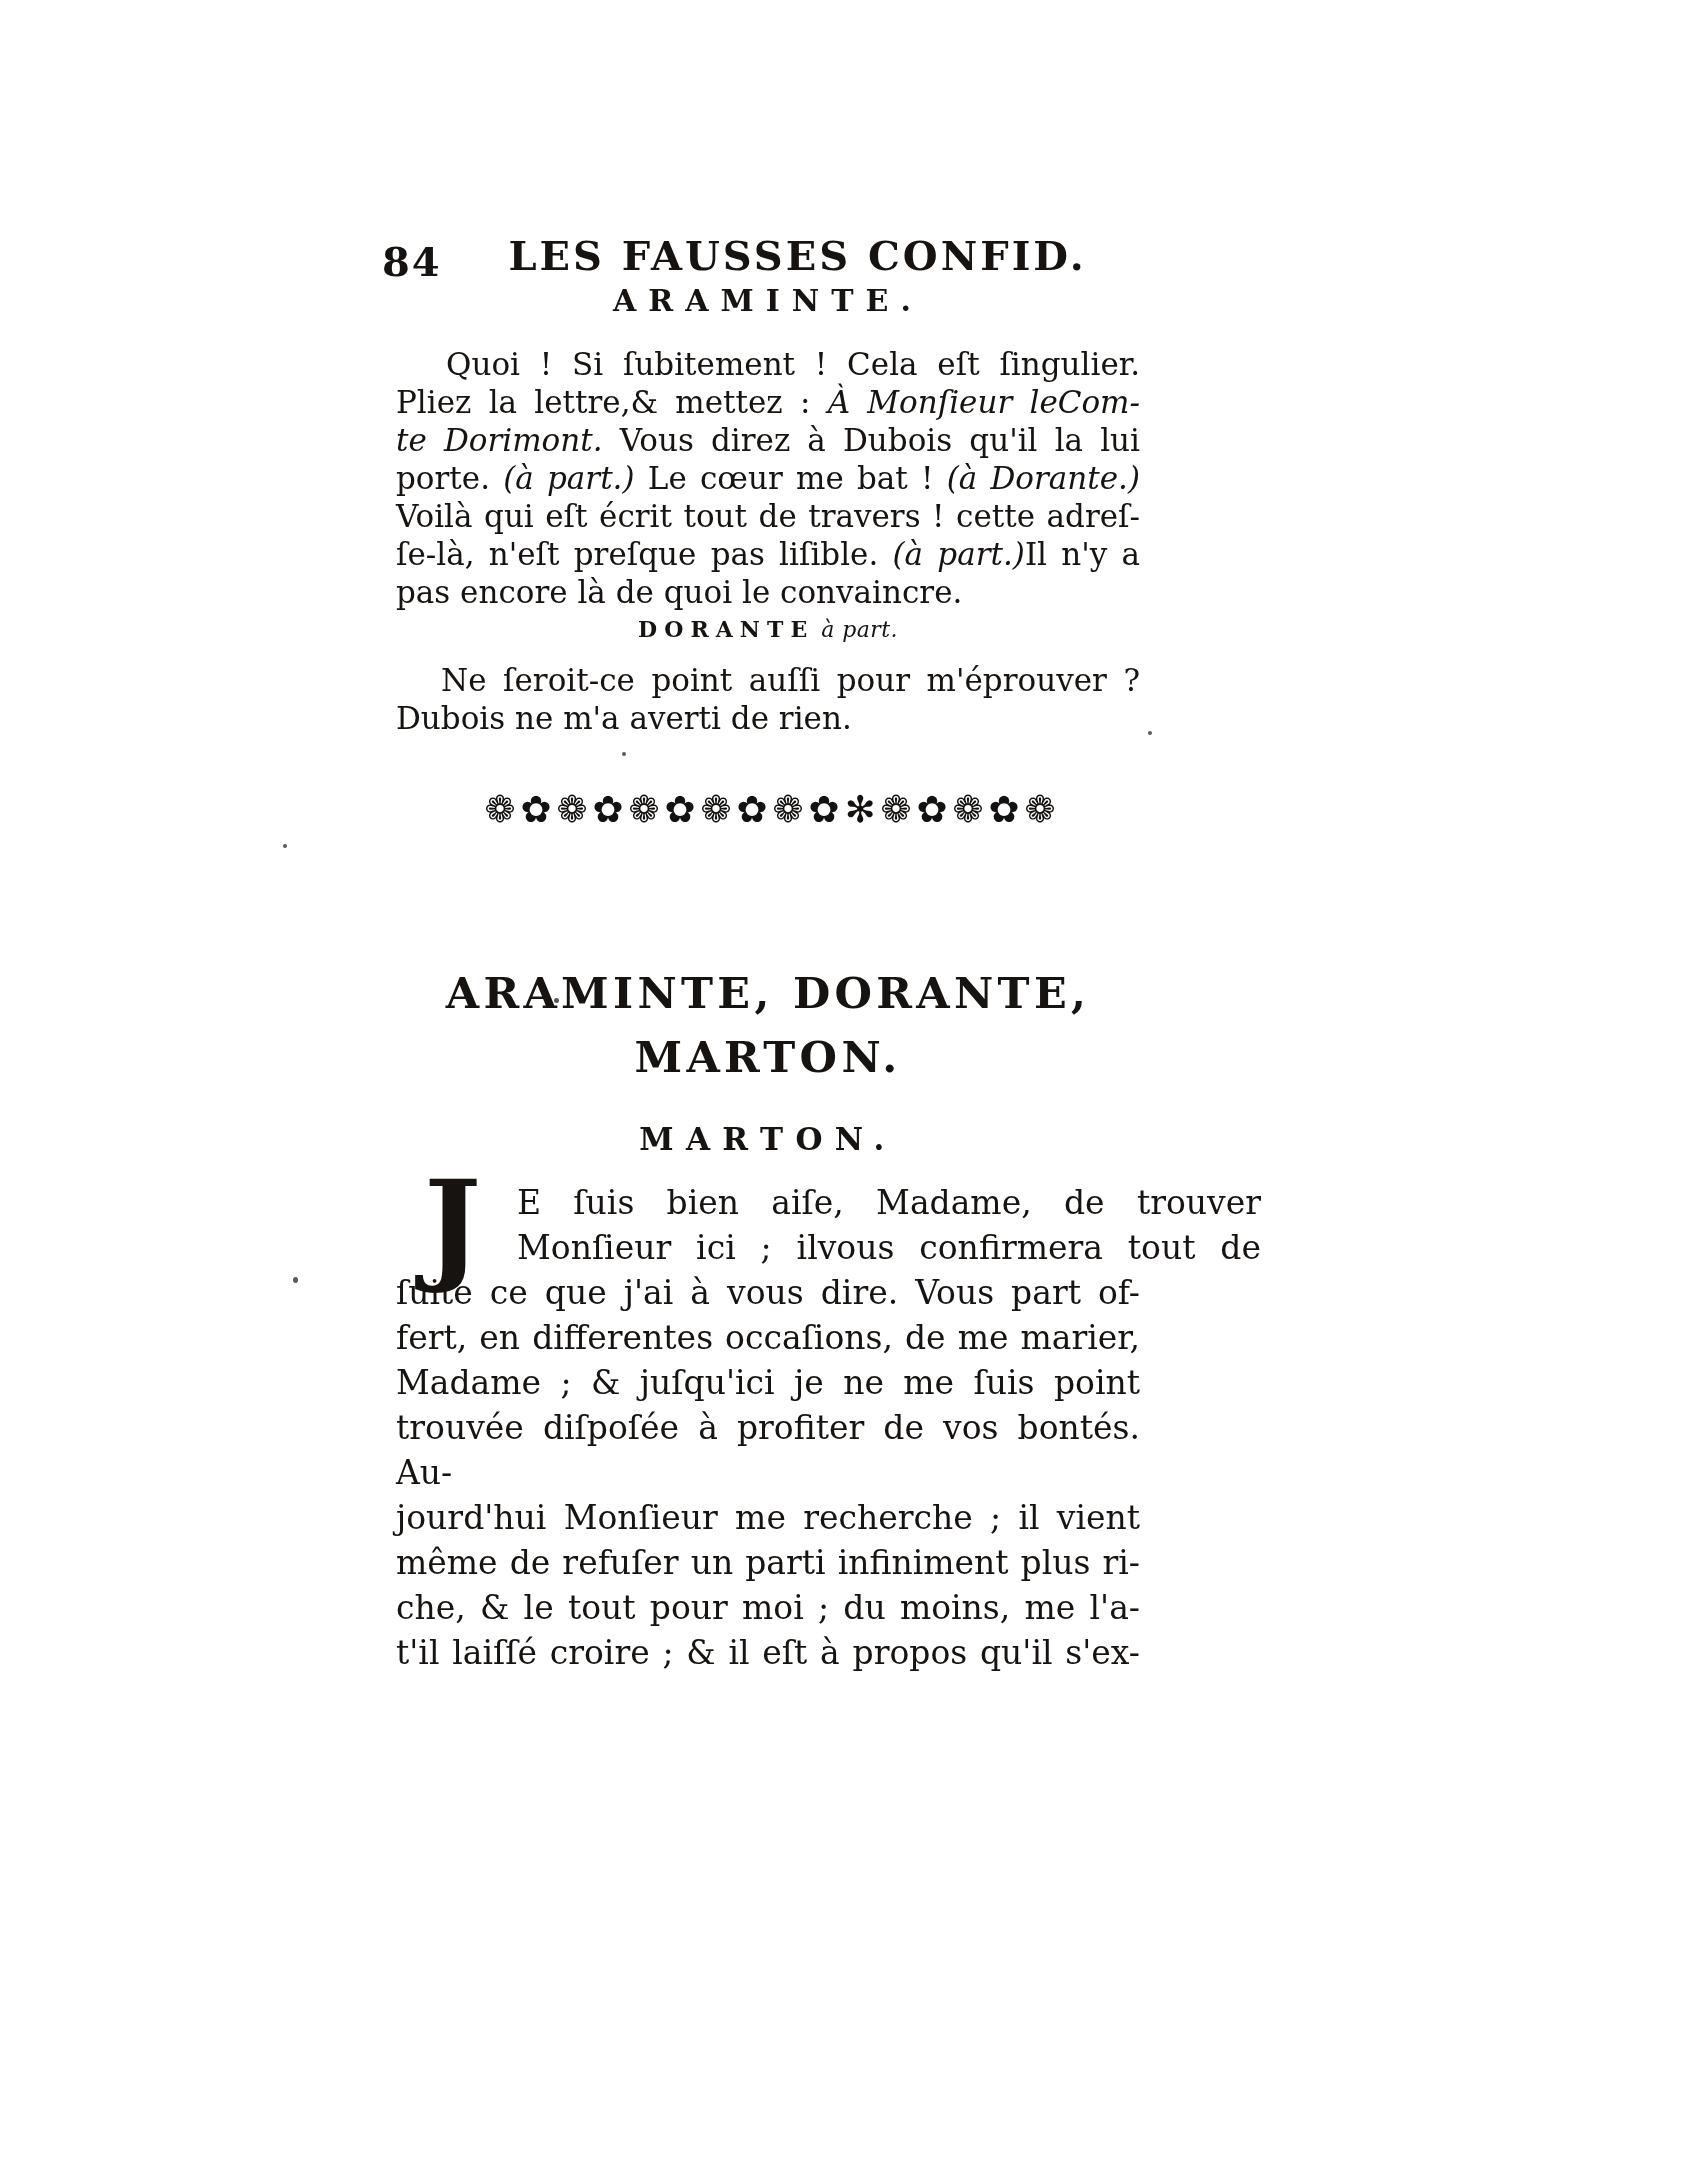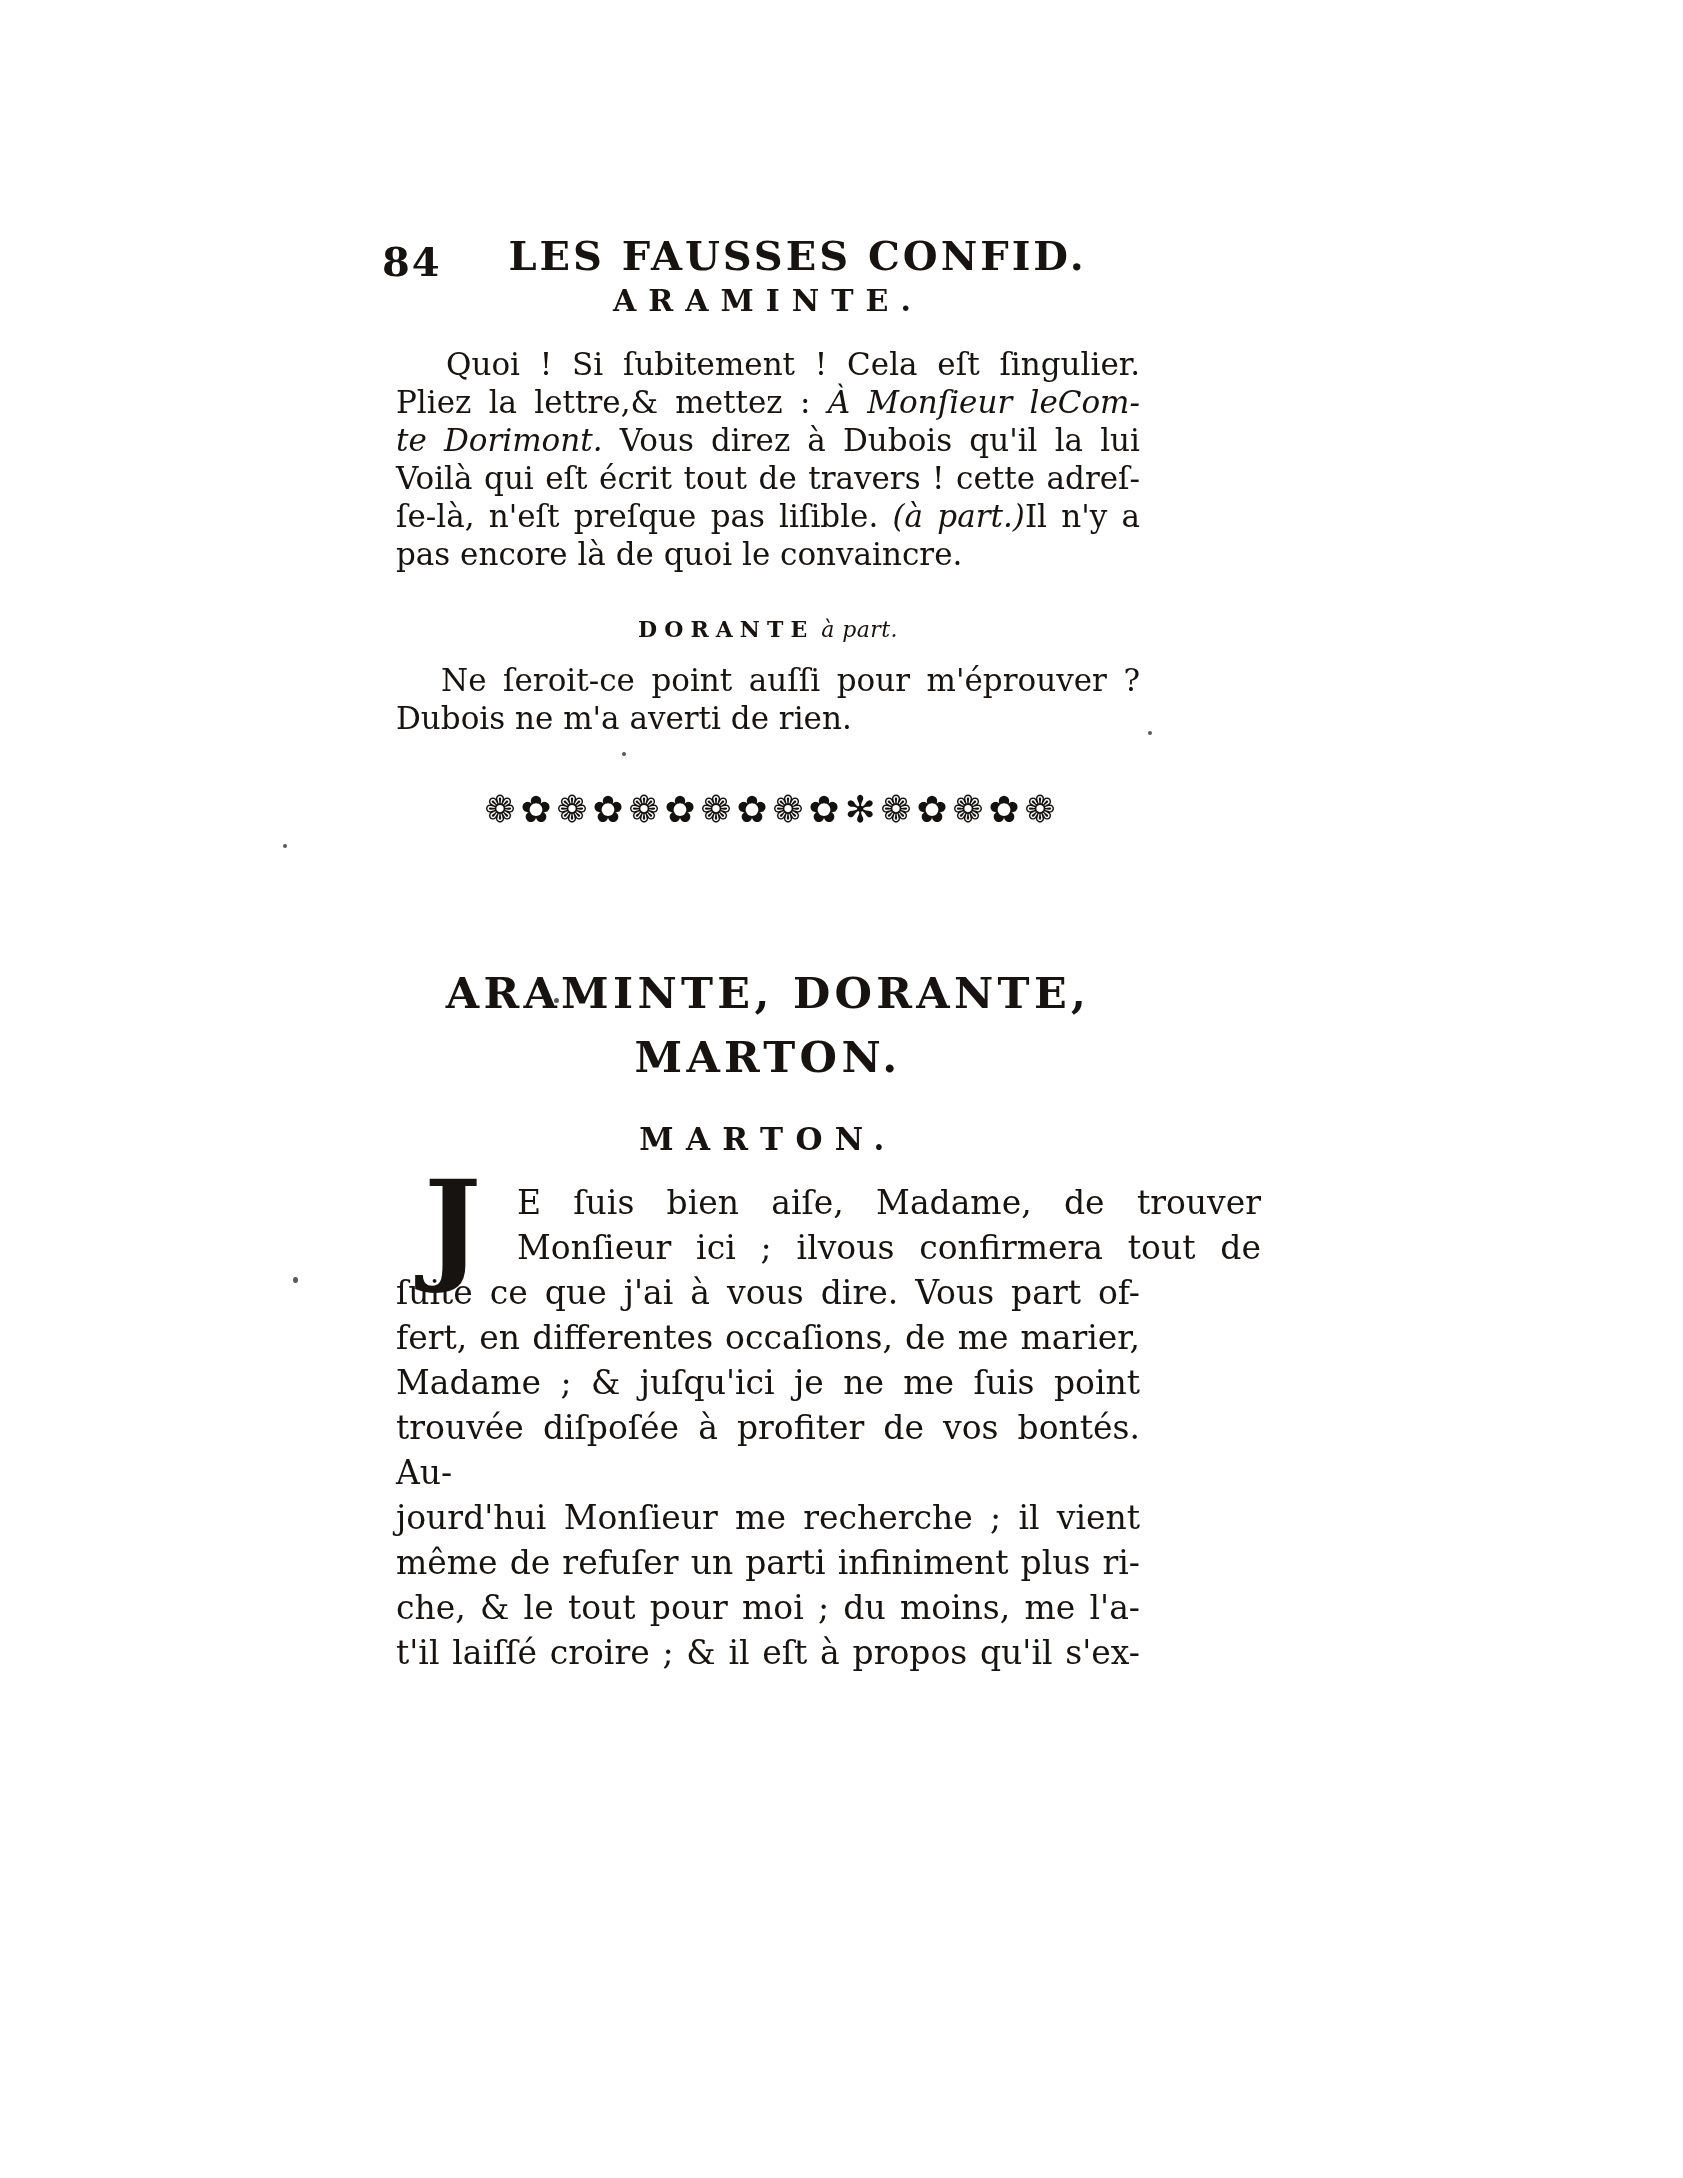--- a/index.html
+++ b/index.html
@@ -107,20 +107,21 @@
       <span class="pageno">84</span>
       <span class="runtitle">LES FAUSSES CONFID.</span>
     </div>
 
     <div class="speaker speaker-araminte">ARAMINTE.</div>
 
     <div class="para1 bodytext">
       <div class="line jline indent50">Quoi ! Si ſubitement ! Cela eſt ſingulier.</div>
       <div class="line jline"><span>Pliez la lettre,&amp; mettez : </span><i>À Monſieur leCom-</i></div>
       <div class="line jline"><i>te Dorimont.</i><span> Vous direz à Dubois qu'il la lui</span></div>
+      <div class="line jline"><span>porte. </span><i>(à part.)</i><span> Le cœur me bat ! </span><i>(à Dorante.)</i></div>
       <div class="line jline">Voilà qui eſt écrit tout de travers ! cette adreſ-</div>
       <div class="line jline"><span>ſe-là, n'eſt preſque pas liſible. </span><i>(à part.)</i><span>Il n'y a</span></div>
       <div class="line plain">pas encore là de quoi le convaincre.</div>
     </div>
 
     <div class="dorante-head">
       <span class="name">DORANTE</span>&nbsp;<span class="stage">à part.</span>
     </div>
 
     <div class="para2 bodytext">

